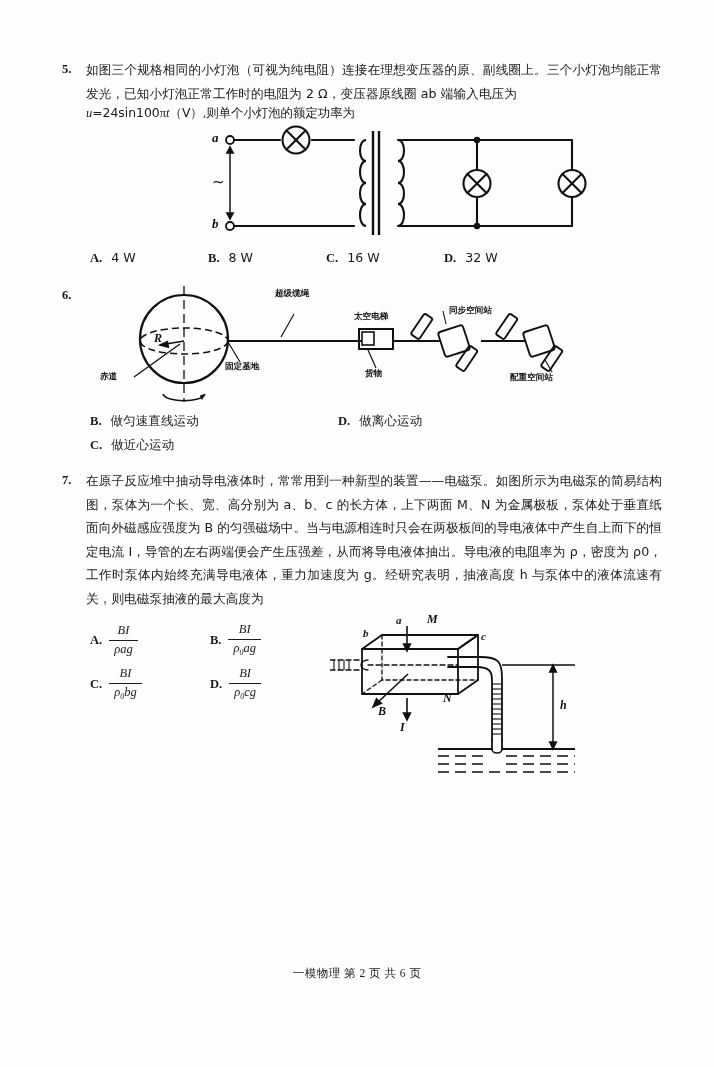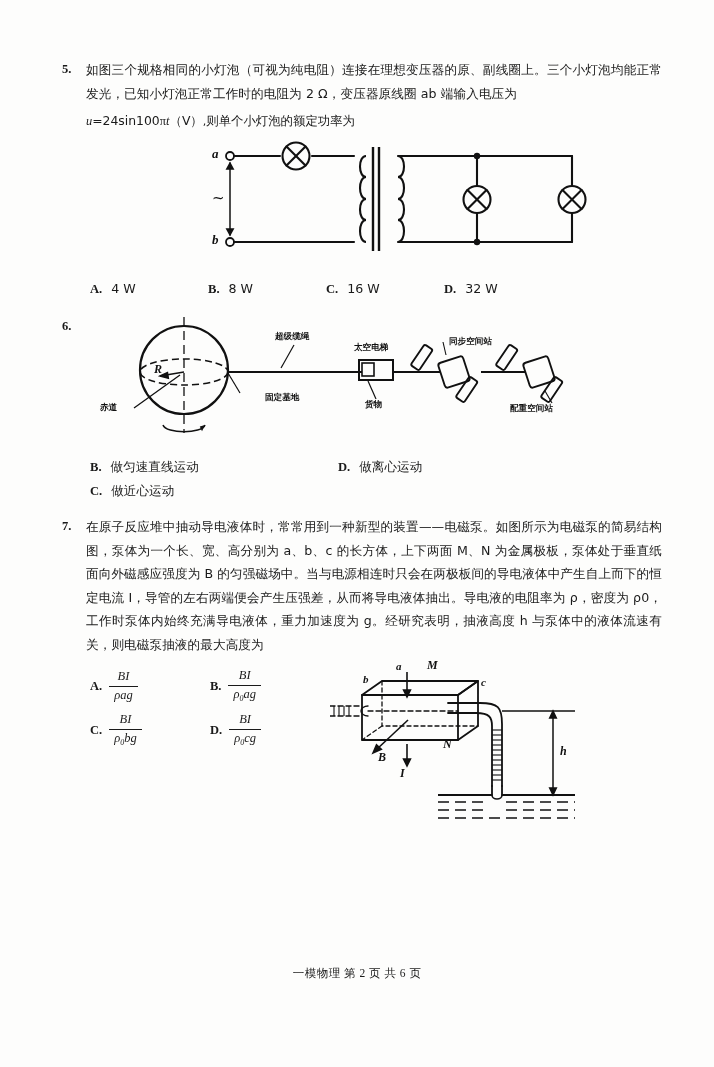--- a/index.html
+++ b/index.html
@@ -44,39 +44,39 @@
     margin-left: 24px;
     font-size: 12.6px;
     line-height: 23.5px;
     text-align: justify;
     text-justify: inter-ideograph;
     letter-spacing: 0.1px;
   }
   .formula-line {
     margin-left: 24px;
     font-size: 12.4px;
-    line-height: 31px;
+    line-height: 15px;
   }
   .ital {
     font-family: "Liberation Serif", serif;
     font-style: italic;
   }
   .rom {
     font-family: "Liberation Serif", serif;
     font-style: normal;
   }
   .sub {
     font-size: 8px;
     vertical-align: -3px;
   }
 
   
   .options {
     margin-left: 28px;
-    margin-top: 18px;
+    margin-top: 3px;
     font-size: 12.6px;
     line-height: 23px;
     display: flex;
     flex-wrap: wrap;
   }
   .opt {
     display: inline-block;
     white-space: nowrap;
   }
   .opt-letter {
@@ -314,22 +314,22 @@
           <g stroke="#111" stroke-width="1.9" fill="none">
             <rect x="464" y="44" width="26" height="26" rx="3" transform="rotate(-18 477 57)"></rect>
             <rect x="440" y="30" width="10" height="25" rx="2" transform="rotate(34 445 42)"></rect>
             <rect x="485" y="62" width="10" height="25" rx="2" transform="rotate(34 490 74)"></rect>
           </g>
           <line x1="483" y1="76" x2="490" y2="88" stroke="#111" stroke-width="1.1"></line>
         </svg>
 
         <div class="fig-label it" style="left:92px; top:47px; font-size:12px;">R</div>
         <div class="fig-label" style="left:38px; top:87px;">赤道</div>
-        <div class="fig-label" style="left:213px; top:16px;">超级缆绳</div>
-        <div class="fig-label" style="left:163px; top:77px;margin-left:40px;">固定基地</div>
+        <div class="fig-label" style="left:213px; top:4px;">超级缆绳</div>
+        <div class="fig-label" style="left:163px; top:77px;">固定基地</div>
         <div class="fig-label" style="left:292px; top:27px;">太空电梯</div>
         <div class="fig-label" style="left:303px; top:84px;">货物</div>
         <div class="fig-label" style="left:343px; top:21px;padding-left:44px;">同步空间站</div>
         <div class="fig-label" style="left:448px; top:88px;">配重空间站</div>
       </div>
 
       <div class="options two-col">
         <span class="opt">
           <span class="opt-letter">B.</span>
           <span>做匀速直线运动</span>

